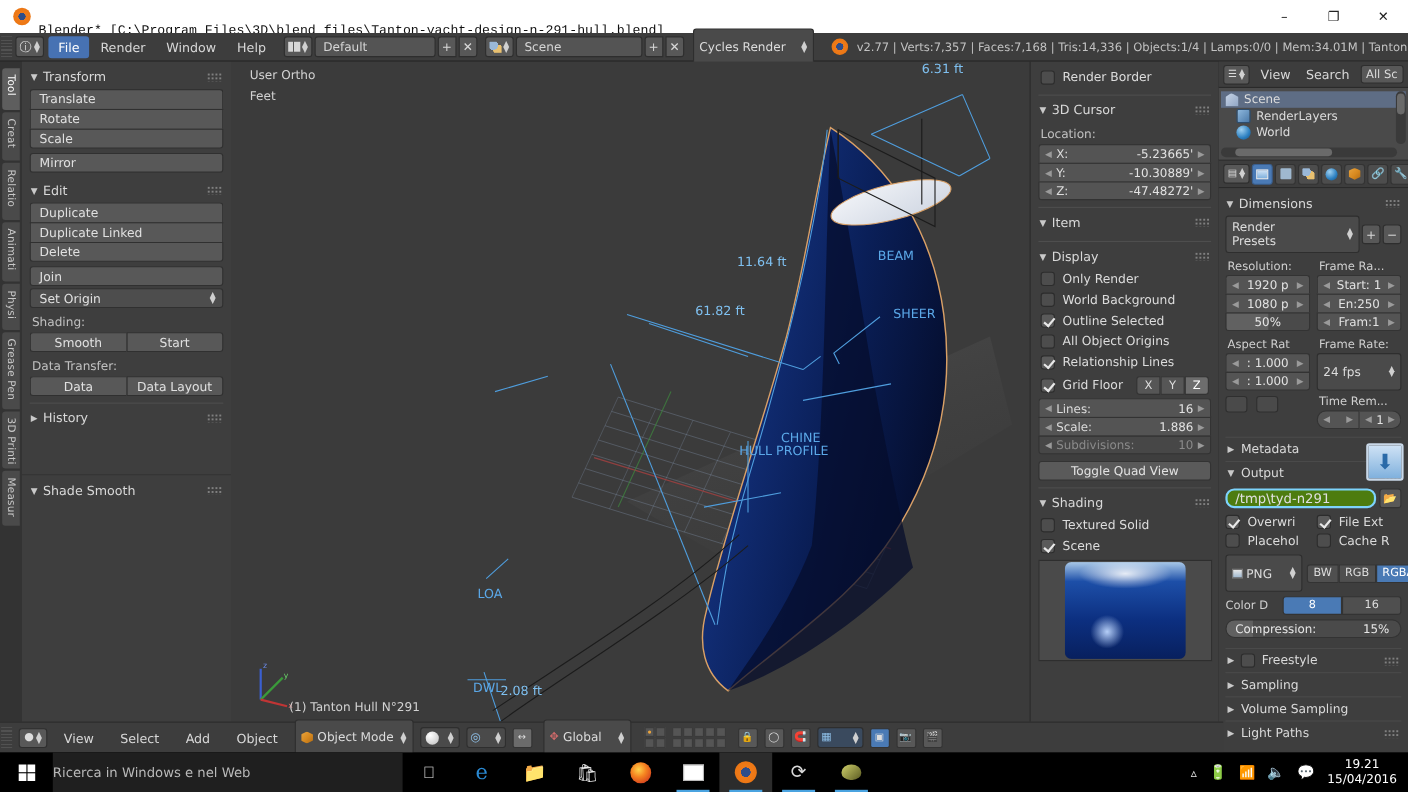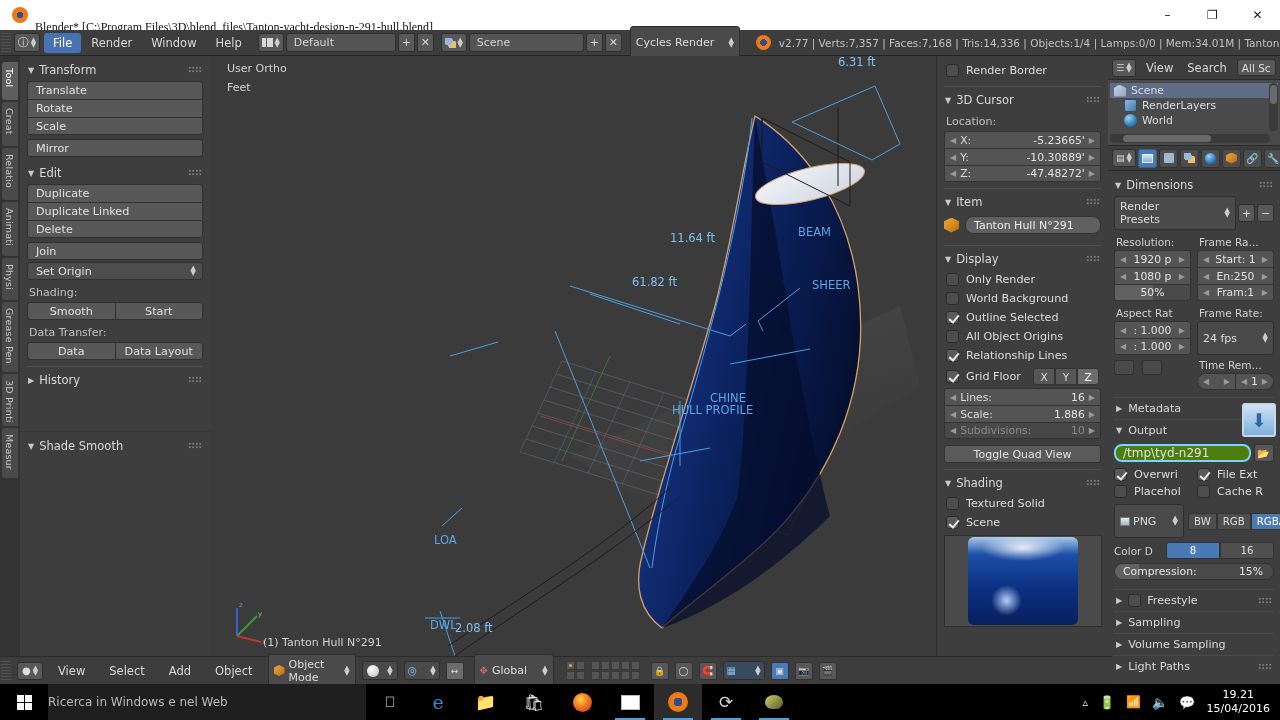--- a/index.html
+++ b/index.html
@@ -15,21 +15,21 @@
     position: absolute; left: 0; top: 0; width: 1280px; height: 30px;
     background: #ffffff; display: flex; align-items: center;
   }
   .titlebar .tb-icon {
     width: 16px; height: 16px; margin-left: 12px; margin-right: 7px;
     border-radius: 50%;
     background: radial-gradient(circle at 50% 50%, #2e4d8a 0%, #2e4d8a 28%, #f07b1a 30%, #e8730f 100%);
     position: relative; flex: none;
   }
   .titlebar .tb-title {
-    font-size: 12px; color: #111; font-family: Liberation Serif, serif;
+    font-size: 12px; color: #111; font-family: Liberation Mono, monospace;
     white-space: nowrap;
     margin-top: 25px;
   }
   .tb-buttons { margin-left: auto; display: flex; height: 30px; }
   .tb-btn {
     width: 45px; height: 30px; display: flex; align-items: center; justify-content: center;
     color: #222; font-size: 12px; font-family: "DejaVu Sans", sans-serif;
   }
 
   
@@ -606,24 +606,20 @@
         <span>-47.48272'</span>
         <span class="arr" style="margin-left:4px;">▶</span>
       </div>
 
       <div class="hsep"></div>
       <div class="panel-head">
         <span class="tri">▼</span>
         <span>Item</span>
         <span class="grip-dots"></span>
       </div>
-      <div style="display:flex;align-items:center;gap:6px;padding:3px 0 5px 0;">
-        <span class="cube-ico"></span>
-        <span class="objfield">Tanton Hull N°291</span>
-      </div>
 
       <div class="hsep"></div>
       <div class="panel-head">
         <span class="tri">▼</span>
         <span>Display</span>
         <span class="grip-dots"></span>
       </div>
       <div class="cb-row">
         <span class="cbox"></span>
         <span class="cb-lbl">Only Render</span>
@@ -960,21 +956,21 @@
       <span style="font-size:10px;color:#ddd;">●</span>
       <span class="spin">
           <span>▲</span>
           <span>▼</span>
         </span>
     </span>
     <span class="menu-item">View</span>
     <span class="menu-item">Select</span>
     <span class="menu-item">Add</span>
     <span class="menu-item">Object</span>
-    <span class="ctrl dark" style="width:88px;justify-content:space-between;">
+    <span class="ctrl dark" style="width:108px;justify-content:space-between;">
       <span style="display:flex;align-items:center;gap:4px;">
         <span class="cube-ico" style="width:11px;height:11px;"></span>
         <span>Object Mode</span>
       </span>
       <span class="spin">
           <span>▲</span>
           <span>▼</span>
         </span>
     </span>
     <span class="ctrl dark" style="width:36px;justify-content:space-between;padding:0 4px;">

